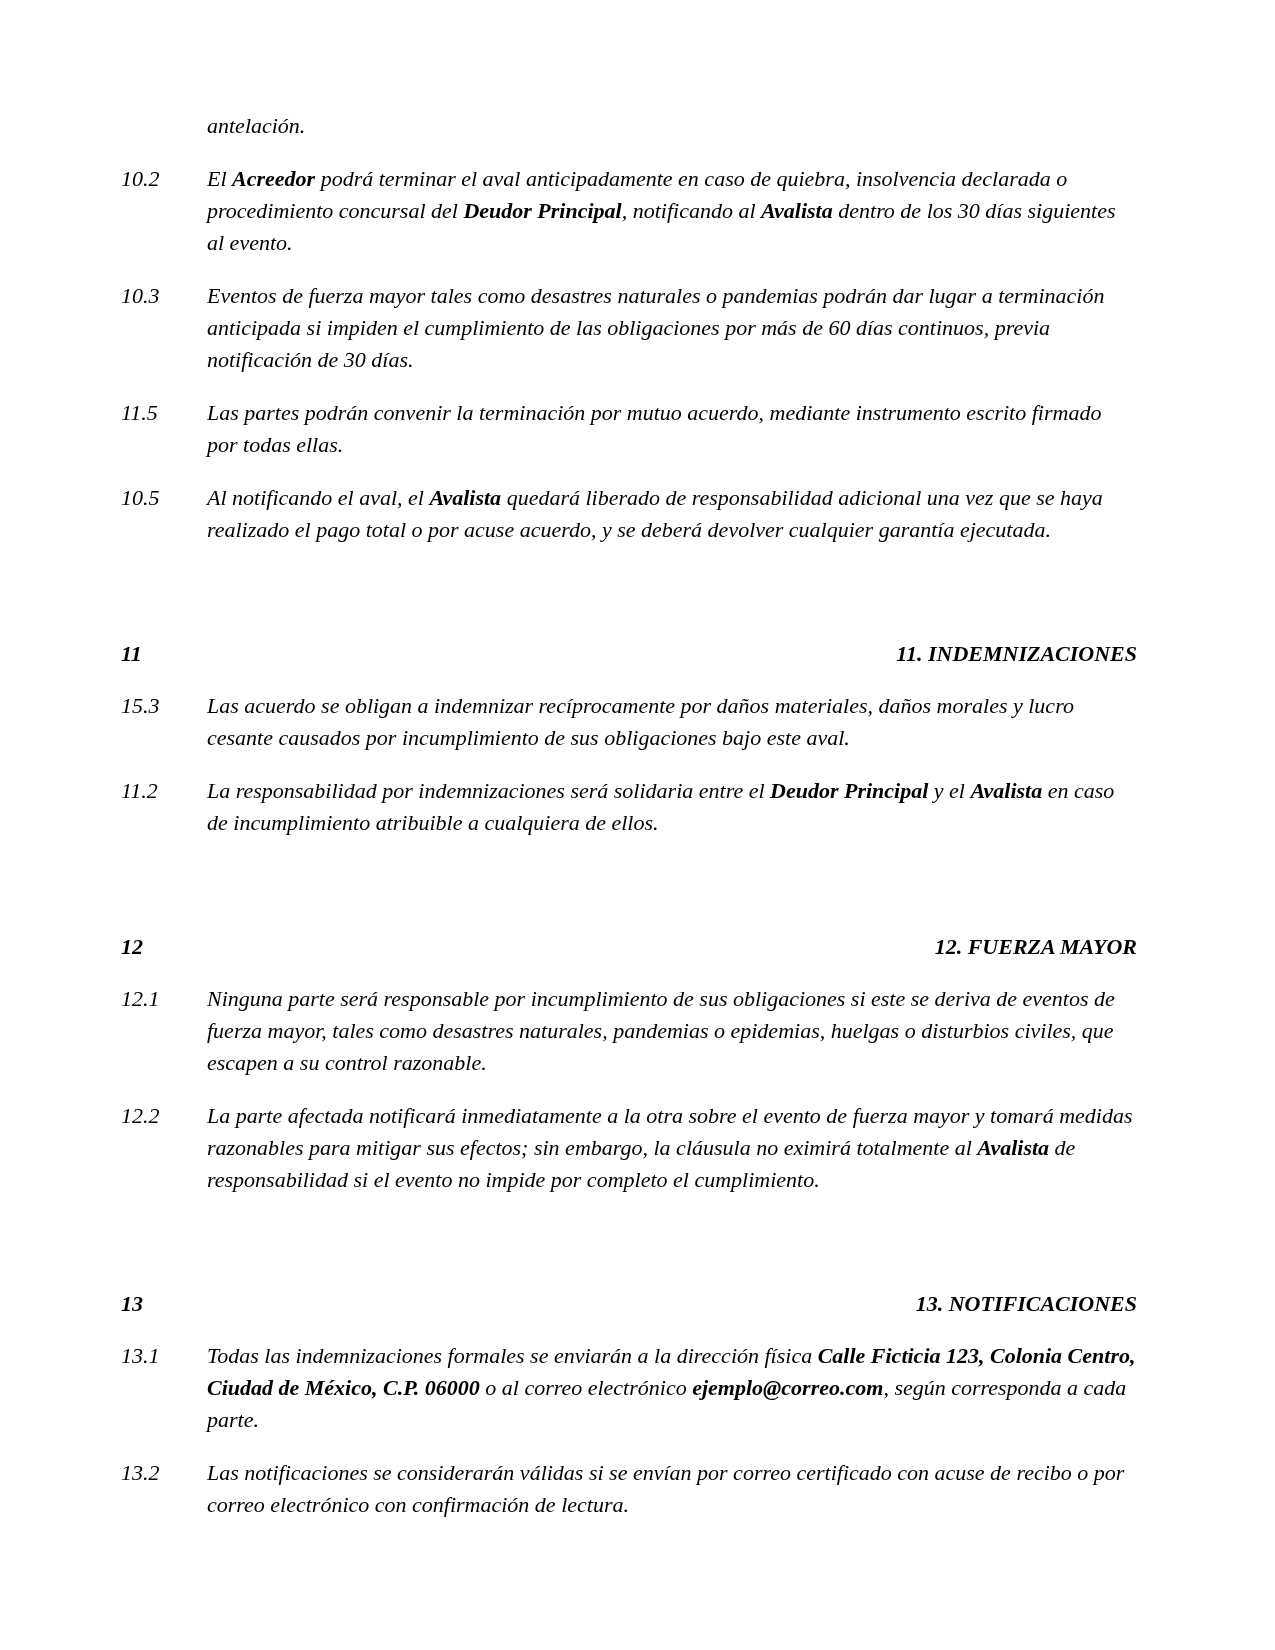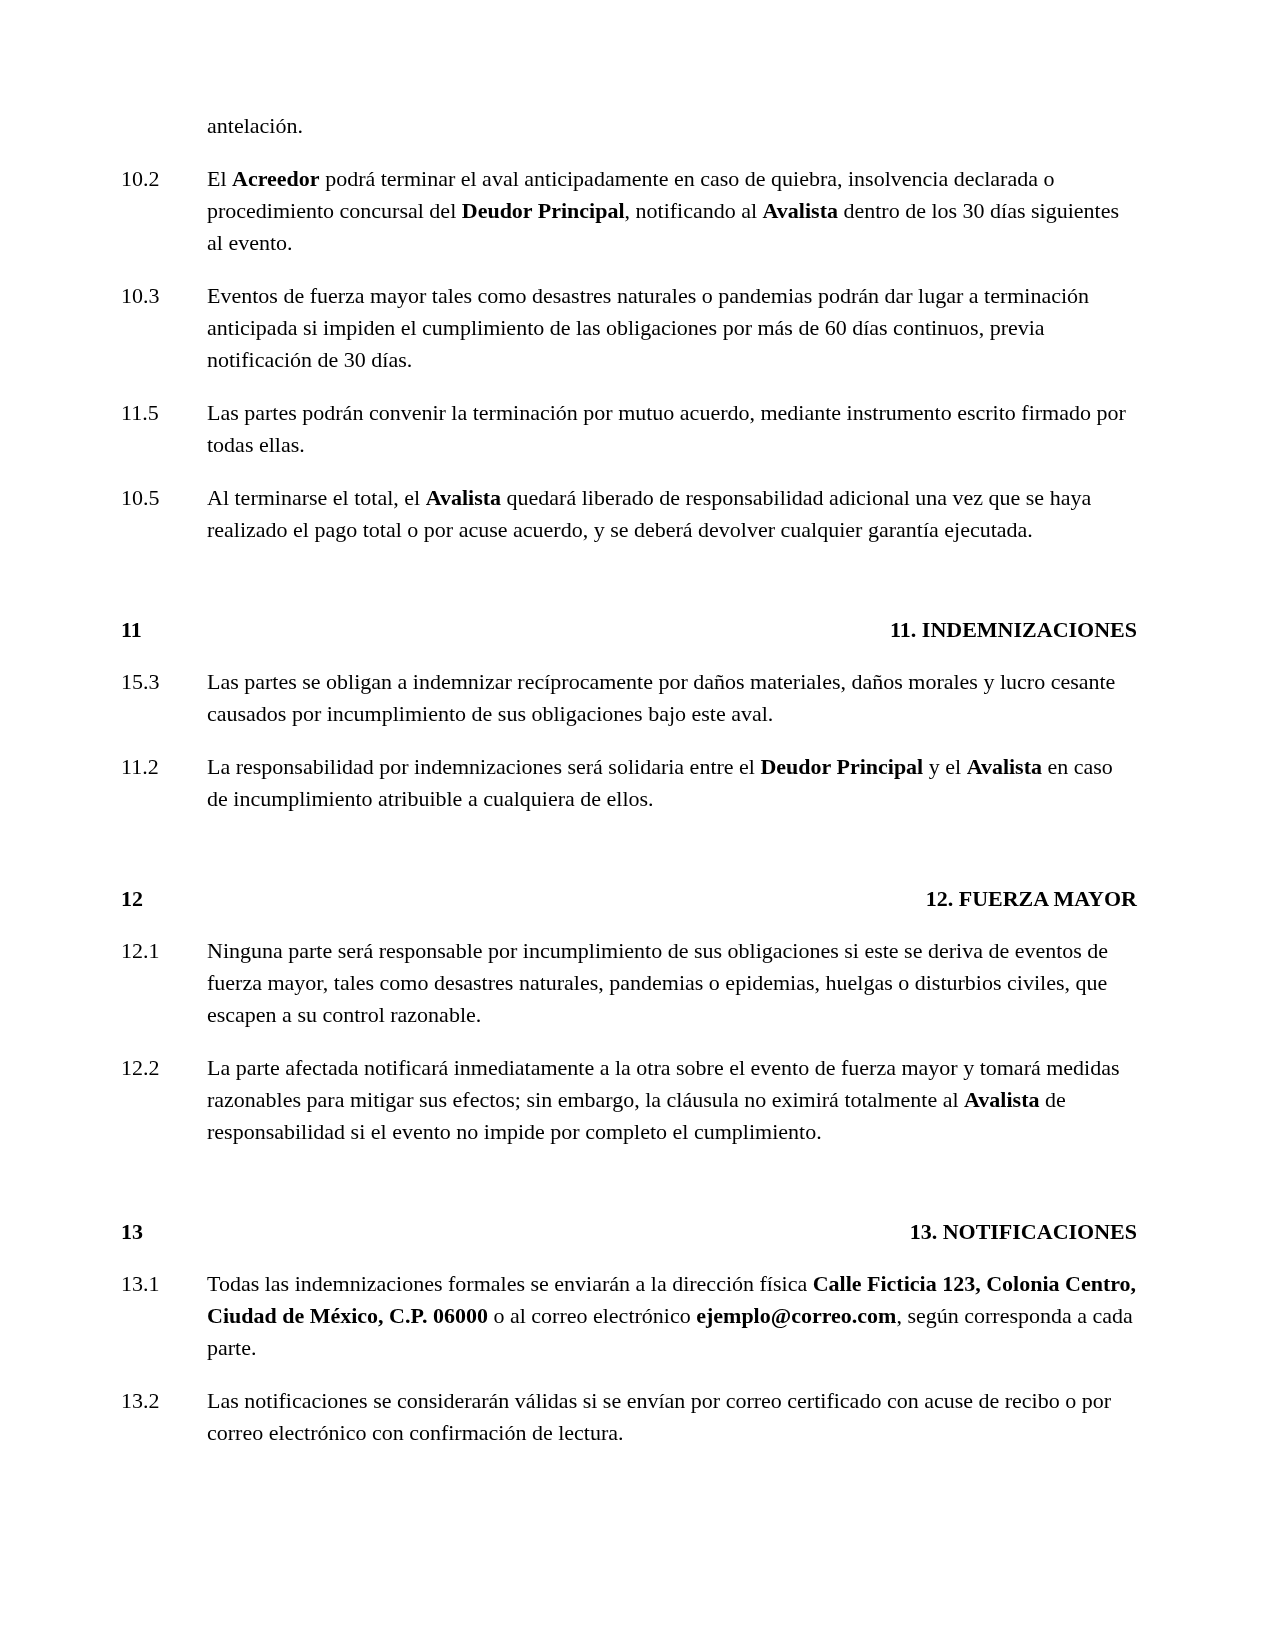--- a/index.html
+++ b/index.html
@@ -17,20 +17,21 @@
     font-size: 22px;
     line-height: 32px;
     box-sizing: border-box;
     padding: 110px 0 0 121px;
     overflow: hidden;
   }
   .content {
     display: flex;
     flex-direction: column;
     width: 1016px;
+    font-style: italic;
   }
   .row {
     display: flex;
     flex-direction: row;
     align-items: flex-start;
   }
   .num {
     flex: none;
     width: 64px;
     text-align: left;
@@ -39,21 +40,21 @@
   .txt {
     flex: none;
     margin-left: 22px;
     width: 930px;
     text-align: left;
   }
   .clause-row {
     margin-bottom: 21px;
   }
   .heading-row {
-    margin-top: 47px;
+    margin-top: 71px;
     margin-bottom: 20px;
     font-weight: bold;
   }
   .heading-row .txt {
     margin-left: 34px;
     width: 918px;
     text-align: right;
   }
   .bold {
     font-weight: bold;
@@ -80,31 +81,31 @@
     <div class="txt"><span class="">Eventos de fuerza mayor tales como desastres naturales o pandemias podrán dar lugar a terminación anticipada si impiden el cumplimiento de las obligaciones por más de 60 días continuos, previa notificación de 30 días.</span></div>
   </div>
 
   <div class="row clause-row">
     <div class="num">11.5</div>
     <div class="txt"><span class="">Las partes podrán convenir la terminación por mutuo acuerdo, mediante instrumento escrito firmado por todas ellas.</span></div>
   </div>
 
   <div class="row clause-row">
     <div class="num">10.5</div>
-    <div class="txt"><span class="">Al terminarse el total, el </span><span class="bold">Avalista</span><span class=""> quedará liberado de responsabilidad adicional una vez que se haya realizado el pago total o por acuse acuerdo, y se deberá devolver cualquier garantía ejecutada.</span></div>
+    <div class="txt"><span class="">Al notificando el aval, el </span><span class="bold">Avalista</span><span class=""> quedará liberado de responsabilidad adicional una vez que se haya realizado el pago total o por acuse acuerdo, y se deberá devolver cualquier garantía ejecutada.</span></div>
   </div>
 
   <div class="row heading-row">
     <div class="num">11</div>
     <div class="txt">11. INDEMNIZACIONES</div>
   </div>
 
   <div class="row clause-row">
     <div class="num">15.3</div>
-    <div class="txt"><span class="">Las partes se obligan a indemnizar recíprocamente por daños materiales, daños morales y lucro cesante causados por incumplimiento de sus obligaciones bajo este aval.</span></div>
+    <div class="txt"><span class="">Las acuerdo se obligan a indemnizar recíprocamente por daños materiales, daños morales y lucro cesante causados por incumplimiento de sus obligaciones bajo este aval.</span></div>
   </div>
 
   <div class="row clause-row">
     <div class="num">11.2</div>
     <div class="txt"><span class="">La responsabilidad por indemnizaciones será solidaria entre el </span><span class="bold">Deudor Principal</span><span class=""> y el </span><span class="bold">Avalista</span><span class=""> en caso de incumplimiento atribuible a cualquiera de ellos.</span></div>
   </div>
 
   <div class="row heading-row">
     <div class="num">12</div>
     <div class="txt">12. FUERZA MAYOR</div>

